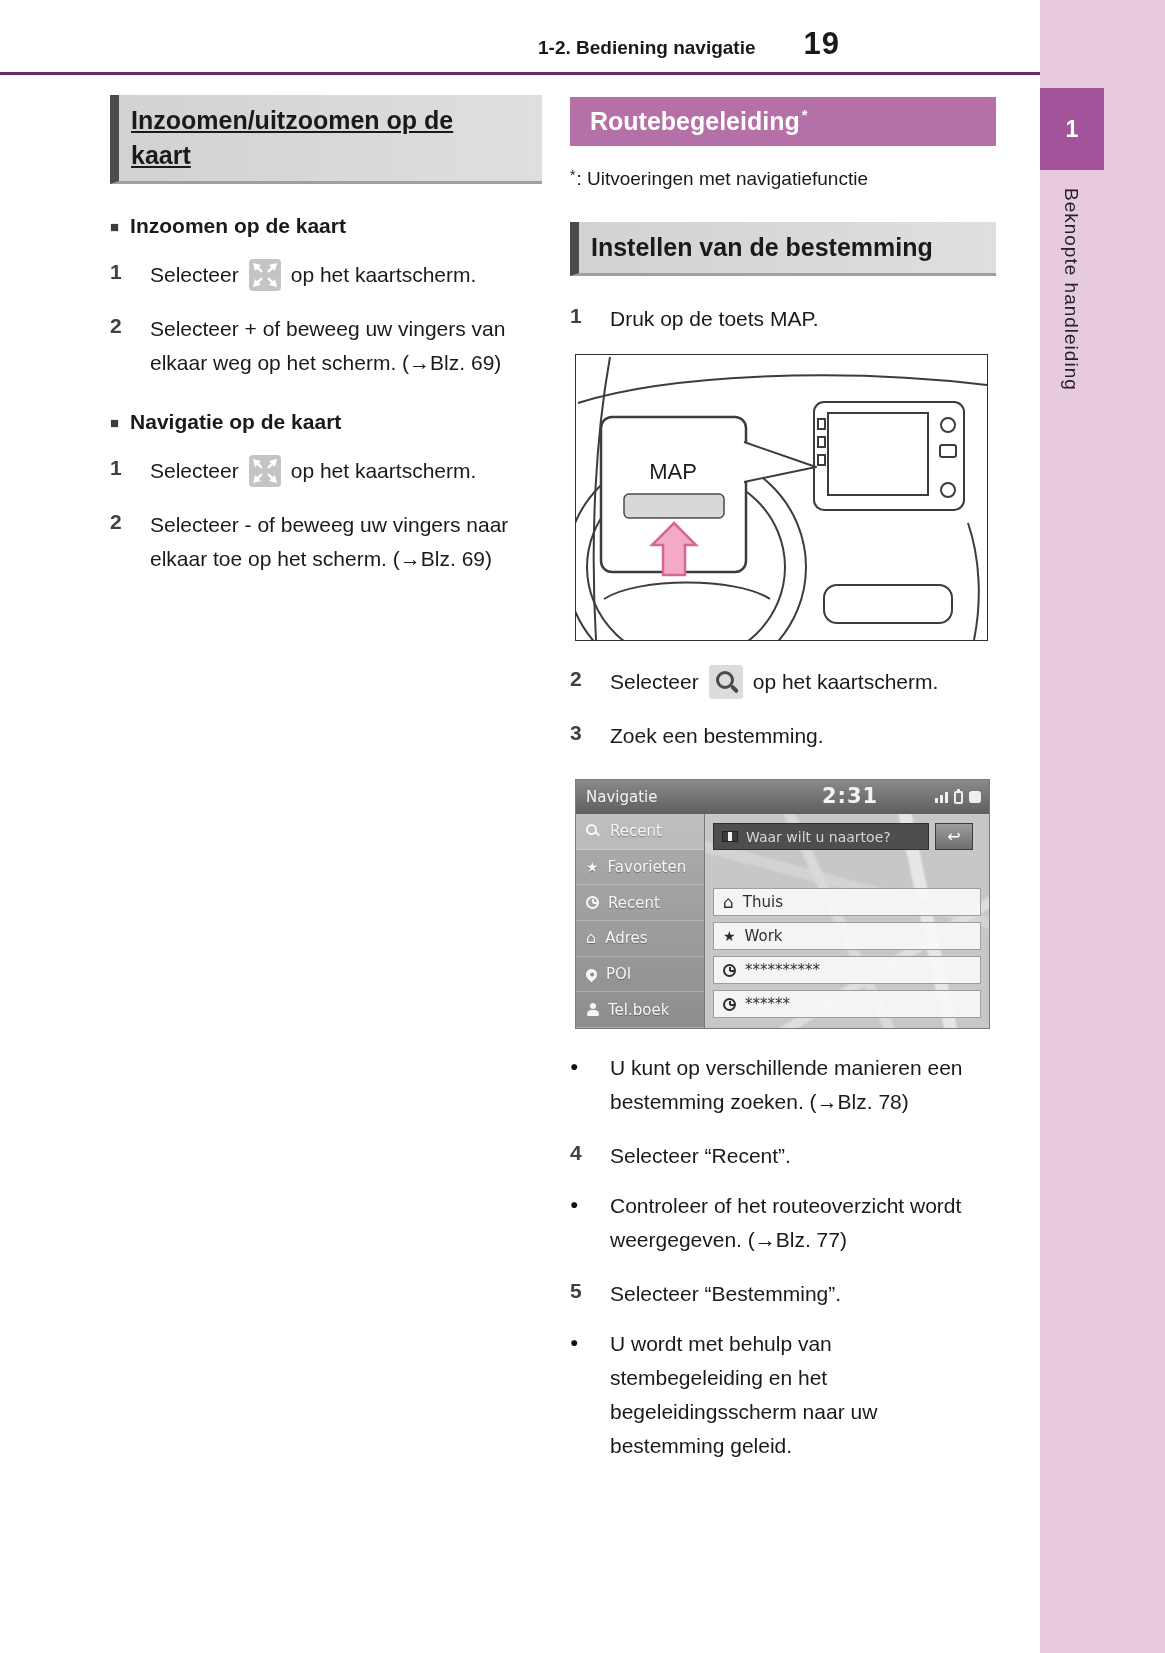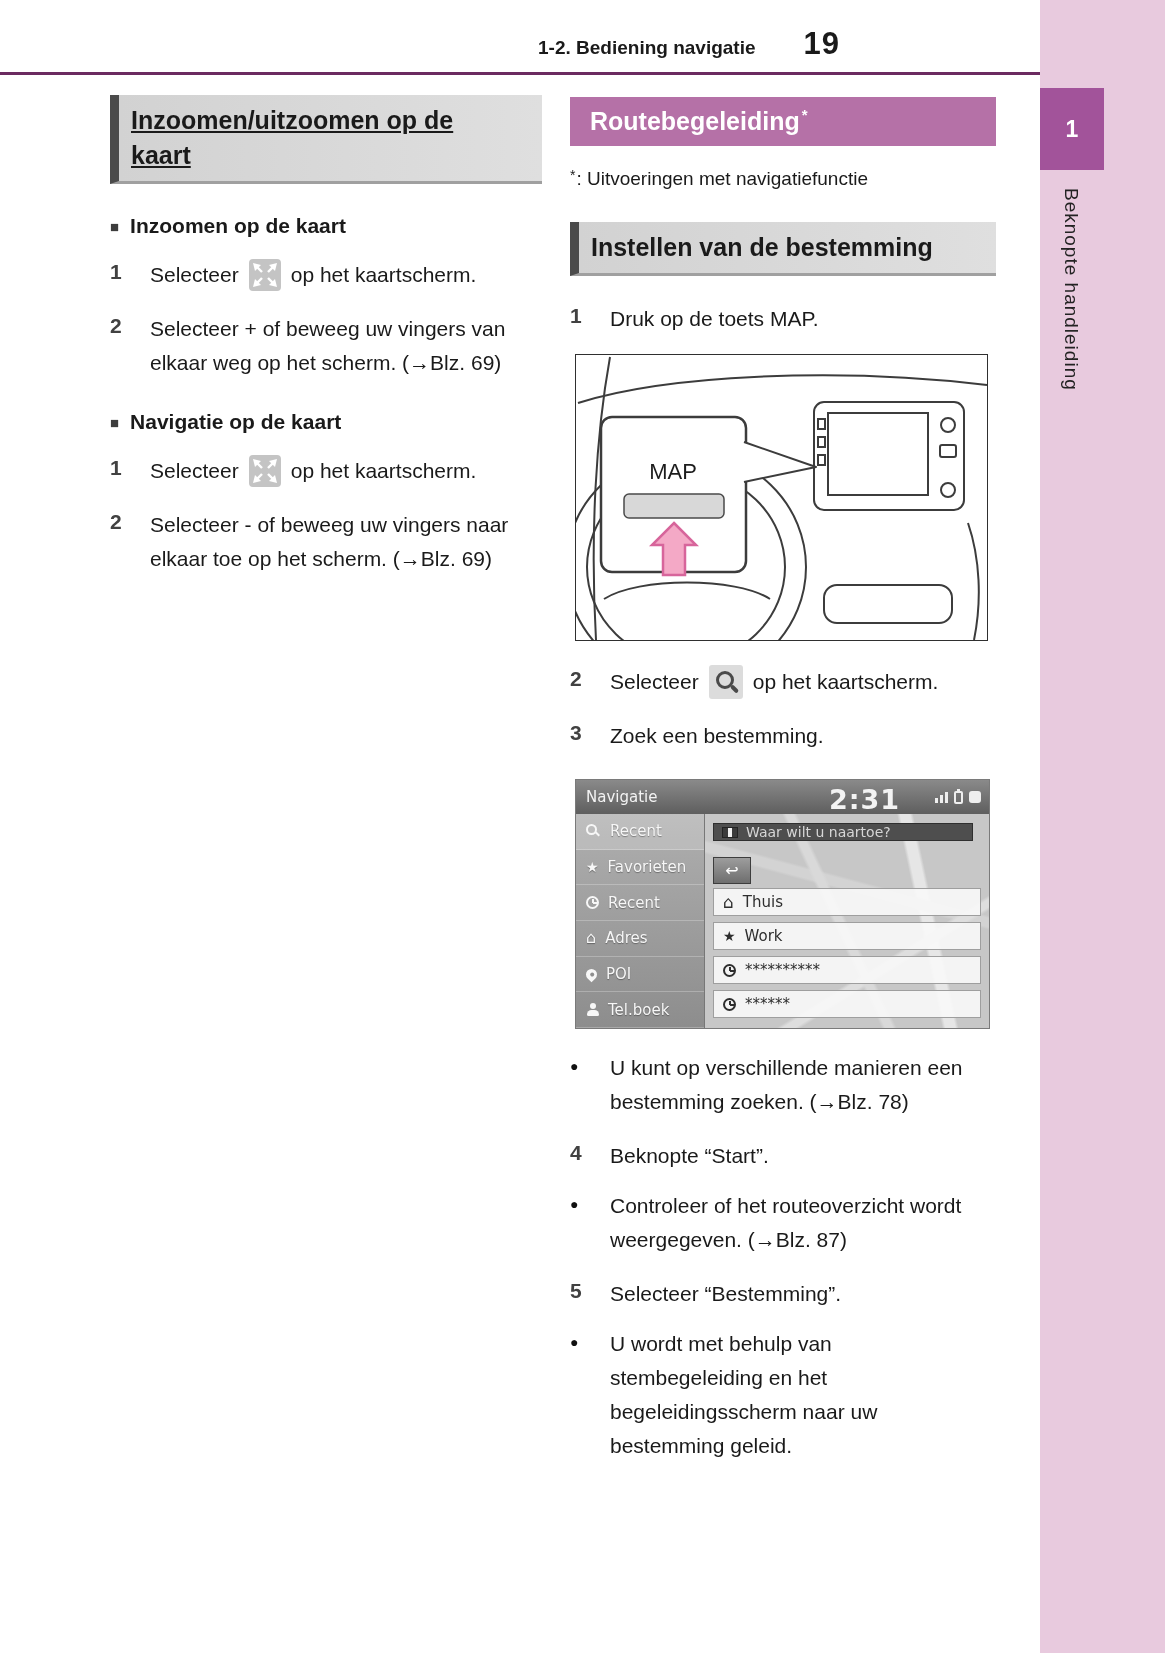--- a/index.html
+++ b/index.html
@@ -57,21 +57,21 @@
   .mag-box::after{content:"";position:absolute;left:21px;top:22px;width:9px;height:4px;background:#4a4a4a;transform:rotate(45deg);border-radius:2px;}
 
   
   .figure{margin:18px 0 0 5px;width:413px;height:287px;border:1px solid #2f2f2f;box-sizing:border-box;background:#fff;}
 
   
   .nav-shot{margin:26px 0 0 5px;width:415px;height:250px;border:1px solid #7a7a7a;box-sizing:border-box;
     position:relative;overflow:hidden;background:#c7c7c7;font-family:"DejaVu Sans", sans-serif;}
   .ns-top{height:34px;background:linear-gradient(#8a8a8a,#5e5e5e);display:flex;align-items:center;color:#f3f3f3;position:relative;}
   .ns-title{font-size:15px;margin-left:10px;}
-  .ns-time{position:absolute;left:253px;top:4px;font-size:27px;font-weight:bold;letter-spacing:1px;}
+  .ns-time{position:absolute;left:246px;top:4px;font-size:21px;font-weight:bold;letter-spacing:1px;}
   .ns-status{position:absolute;right:8px;top:0;height:34px;display:flex;gap:6px;align-items:center;}
   .sig{display:flex;align-items:flex-end;gap:2px;}
   .sig i{display:block;width:3px;background:#efefef;}
   .batt{width:9px;height:13px;border:2px solid #efefef;border-radius:2px;position:relative;box-sizing:border-box;}
   .batt::before{content:"";position:absolute;top:-4px;left:1px;width:3px;height:2px;background:#efefef;}
   .bt{width:12px;height:12px;border-radius:3px;background:#efefef;}
 
   .ns-body{display:flex;height:214px;}
   .ns-menu{width:128px;background:linear-gradient(#afafaf,#8d8d8d);display:flex;flex-direction:column;border-right:1px solid #777;}
   .ns-menu-item{flex:1;display:flex;align-items:center;gap:9px;padding-left:10px;color:#f7f7f7;font-size:15px;
@@ -91,21 +91,21 @@
   .person{width:13px;height:13px;position:relative;flex:0 0 13px;}
   .person::before{content:"";position:absolute;left:3.5px;top:0;width:6px;height:6px;border-radius:50%;background:currentColor;}
   .person::after{content:"";position:absolute;left:.5px;top:7px;width:12px;height:6px;border-radius:6px 6px 2px 2px;background:currentColor;}
 
   .ns-map{flex:1;position:relative;background:#c7c7c7;}
   .ns-map::before{content:"";position:absolute;inset:0;background:
     linear-gradient(65deg, transparent 46%, #d9d9d9 47%, #d9d9d9 49%, transparent 50%),
     linear-gradient(-32deg, transparent 30%, #dedede 31%, #dedede 33%, transparent 34%),
     linear-gradient(15deg, transparent 60%, #d3d3d3 61%, #d3d3d3 64%, transparent 65%),
     linear-gradient(78deg, transparent 72%, #e6e6e6 73%, #e6e6e6 76%, transparent 77%);}
-  .ns-search-row{position:absolute;top:9px;left:8px;right:16px;display:flex;gap:16px;flex-direction:column;}
+  .ns-search-row{position:absolute;top:9px;left:8px;right:16px;display:flex;gap:6px;}
   .ns-search{flex:1;height:27px;background:#4e4e4e;border:1px solid #2f2f2f;display:flex;align-items:center;gap:8px;
     padding:0 8px;color:#d6d6d6;font-size:14px;box-sizing:border-box;}
   .flag{width:16px;height:11px;display:flex;flex:0 0 16px;border:1px solid #222;box-sizing:border-box;}
   .flag i{flex:1;display:block;}
   .flag i:nth-child(1){background:#3a3a3a;}
   .flag i:nth-child(2){background:#f0f0f0;}
   .flag i:nth-child(3){background:#3a3a3a;}
   .ns-back{width:38px;height:27px;background:linear-gradient(#9d9d9d,#6e6e6e);border:1px solid #3d3d3d;color:#fff;
     display:flex;align-items:center;justify-content:center;font-size:16px;box-sizing:border-box;}
   .ns-list{position:absolute;top:74px;left:8px;right:8px;display:flex;flex-direction:column;gap:6px;}
@@ -341,26 +341,26 @@
     </div>
   </div>
 
   <div class="bullet" style="margin-top:22px;">
     <span class="dot">●</span>
     <div class="tx">U kunt op verschillende manieren een bestemming zoeken. (→Blz. 78)</div>
   </div>
 
   <div class="step">
     <span class="n">4</span>
-    <div class="tx">Beknopte “Start”.</div>
+    <div class="tx">Selecteer “Recent”.</div>
   </div>
 
   <div class="bullet">
     <span class="dot">●</span>
-    <div class="tx">Controleer of het routeoverzicht wordt weergegeven. (→Blz. 87)</div>
+    <div class="tx">Controleer of het routeoverzicht wordt weergegeven. (→Blz. 77)</div>
   </div>
 
   <div class="step">
     <span class="n">5</span>
     <div class="tx">Selecteer “Bestemming”.</div>
   </div>
 
   <div class="bullet">
     <span class="dot">●</span>
     <div class="tx">U wordt met behulp van stembegeleiding en het begeleidingsscherm naar uw bestemming geleid.</div>

